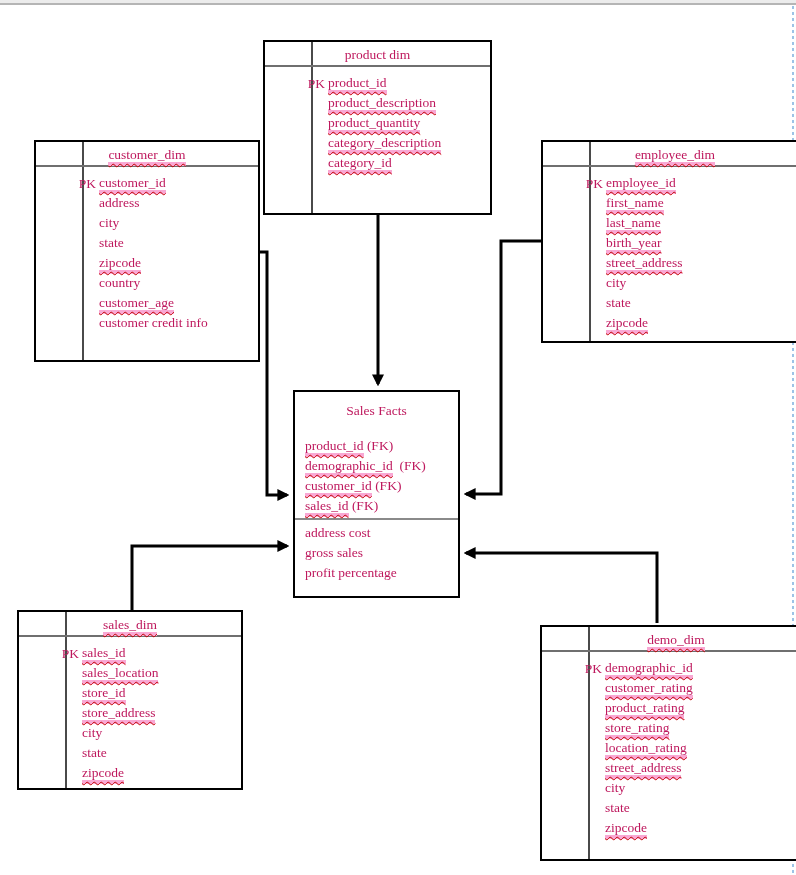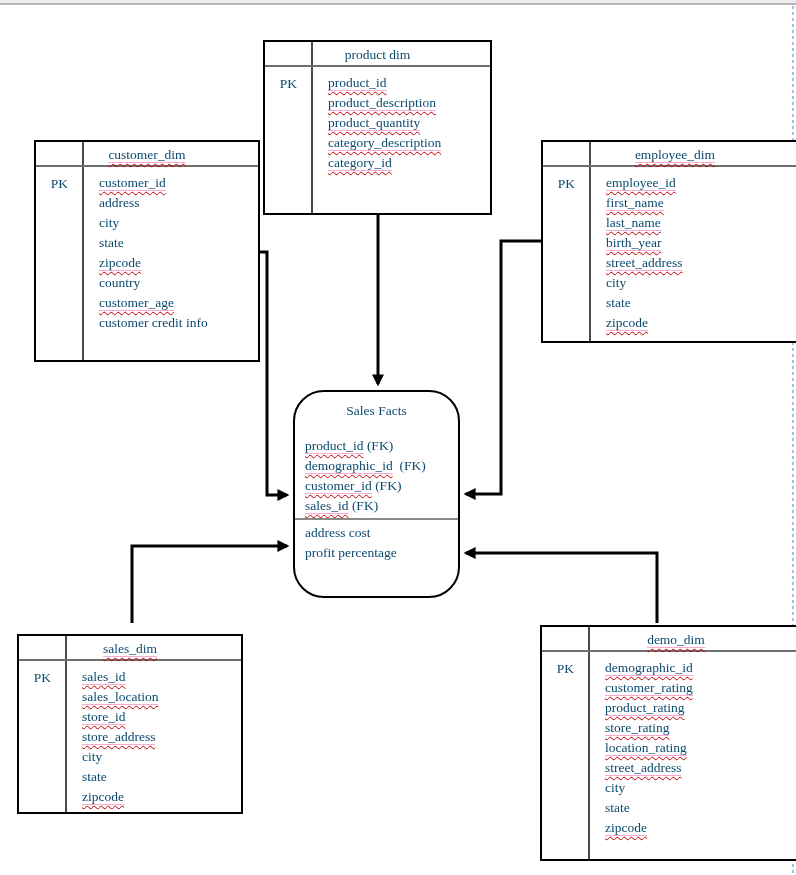--- a/index.html
+++ b/index.html
@@ -1,49 +1,49 @@
 <!DOCTYPE html>
 <html><head>
 <meta charset="utf-8">
 <style>
   html,body{margin:0;padding:0;background:#fff;}
   #page{position:relative;width:796px;height:875px;background:#ffffff;overflow:hidden;
-        font-family:"Liberation Serif","DejaVu Serif",serif;color:#0c4a6e;}
+        font-family:"Liberation Serif","DejaVu Serif",serif;color:#be185d;}
 
   
   .top-band{position:absolute;left:0;top:0;width:100%;height:3px;background:#ececec;}
   .top-rule{position:absolute;left:0;top:3px;width:100%;height:2px;background:#b5b5b5;}
   .margin-guide{position:absolute;top:6px;bottom:0;left:792px;width:2px;
         background:repeating-linear-gradient(to bottom,#9dc3e6 0 3px,transparent 3px 6px);}
 
   
   .erd-table{position:absolute;border:2px solid #000;background:#fff;box-sizing:border-box;
         font-size:13.5px;line-height:20px;}
   .t-header{position:relative;height:20px;padding-top:3px;text-align:center;}
   .with-pk .t-header{border-bottom:2px solid #6f6f6f;}
   .pk-divider{position:absolute;top:0;bottom:0;left:46px;width:2px;background:#4a4a4a;}
   #t-salesfacts .t-header{height:27px;padding-top:9px;border-bottom:none;}
-  .pk-label{position:absolute;left:0;top:32px;width:47px;text-align:center;}
+  .pk-label{position:absolute;left:0;top:32px;width:47px;text-align:right;padding-left:13px;}
   .t-rows{padding:6px 4px 0 63px;}
   #t-salesfacts .t-rows{padding:8px 4px 0 10px;font-family:Liberation Serif, serif;}
   .row{white-space:pre;}
   .group-divider{height:2px;background:#8a8a8a;margin:2px 0 3px -10px;width:calc(100% + 14px);}
 
   
-  .fl{border-bottom:1px solid #f9a8d4;
+  .fl{border-bottom:4px solid #f9a8d4;
       text-decoration:underline wavy #c00000;
       text-decoration-thickness:1px;
       text-underline-offset:4px;}
 
   
   #t-product   {left:263px;top:40px;width:229px;height:175px;}
   #t-customer  {left:17px;top:140px;width:226px;height:222px;margin-left:17px;}
   #t-employee  {left:541px;top:140px;width:268px;height:203px;}
-  #t-salesfacts{left:293px;top:390px;width:167px;height:208px;border-radius:31px;}
-  #t-sales     {left:17px;top:634px;width:226px;height:180px;}
+  #t-salesfacts{left:293px;top:390px;width:167px;height:208px;}
+  #t-sales     {left:17px;top:610px;width:226px;height:180px;}
   #t-demo      {left:540px;top:625px;width:272px;height:236px;}
 
   #connector-layer{position:absolute;left:0;top:0;pointer-events:none;}
 </style>
 </head>
 <body>
 
 <div id="page">
 
   <div class="top-band"></div>
@@ -118,20 +118,21 @@
     <div class="t-header">
       <span class="t-title">Sales Facts</span>
     </div>
     <div class="t-rows">
         <div class="row"><span class="attr fl">product_id</span><span class="suffix"> (FK)</span></div>
         <div class="row"><span class="attr fl">demographic_id</span><span class="suffix">  (FK)</span></div>
         <div class="row"><span class="attr fl">customer_id</span><span class="suffix"> (FK)</span></div>
         <div class="row"><span class="attr fl">sales_id</span><span class="suffix"> (FK)</span></div>
         <div class="group-divider"></div>
         <div class="row"><span class="attr">address cost</span></div>
+        <div class="row"><span class="attr">gross sales</span></div>
         <div class="row"><span class="attr">profit percentage</span></div>
       </div>
   </div>
 
   <div id="t-sales" class="erd-table with-pk">
     <div class="pk-divider"></div>
     <div class="t-header">
       <span class="t-title fl">sales_dim</span>
     </div>
     <div class="pk-label">PK</div>

